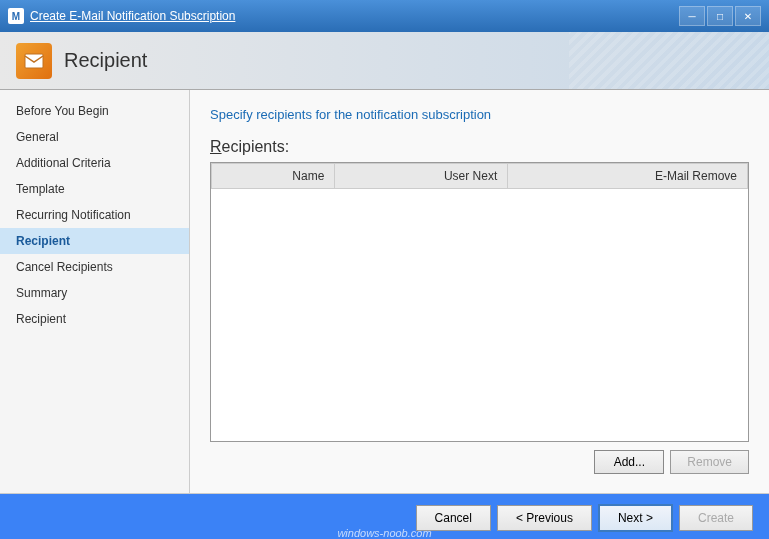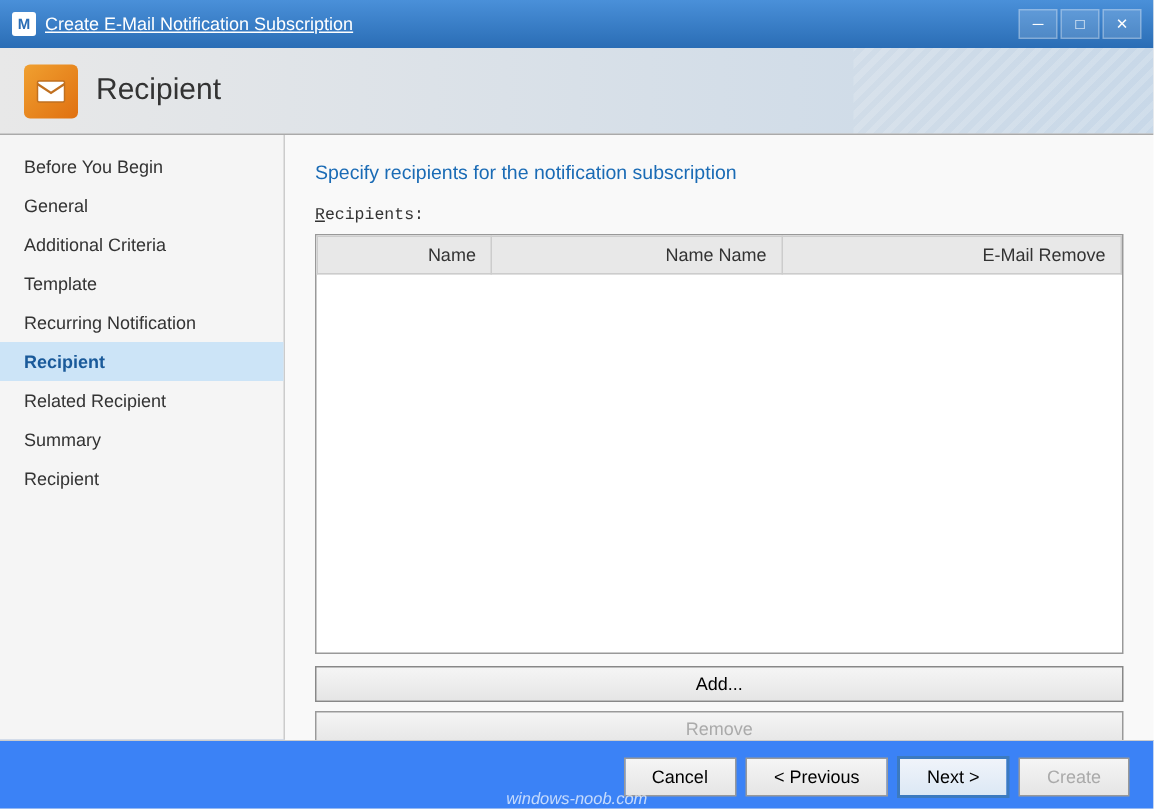--- a/index.html
+++ b/index.html
@@ -137,24 +137,23 @@
       padding: 16px 20px;
       overflow: auto;
     }
     .content-title {
       font-size: 13px;
       color: #1a6bb5;
       margin-bottom: 14px;
       line-height: 1.4;
     }
     .recipients-label {
-      font-size: 11px;
+      font-size: 16px;
       color: #333;
       margin-bottom: 6px;
-      font-family: Liberation Mono, monospace;
     }
     .recipients-label u { text-decoration: underline; }
 
     
     .recipients-table {
       width: 100%;
       border-collapse: collapse;
       background: white;
       border: 1px solid #bbb;
     }
@@ -169,24 +168,23 @@
     }
     .table-wrapper {
       border: 1px solid #999;
       background: white;
       min-height: 280px;
     }
 
     
     .table-actions {
       display: flex;
-      justify-content: flex-start;
+      justify-content: flex-end;
       gap: 6px;
       margin-top: 8px;
-      flex-direction: column;
     }
     .btn {
       padding: 4px 16px;
       font-size: 12px;
       font-family: 'Segoe UI', sans-serif;
       border: 1px solid #999;
       background: linear-gradient(to bottom, #f5f5f5, #e5e5e5);
       cursor: pointer;
       min-width: 70px;
     }
@@ -282,21 +280,21 @@
     <div class="sidebar-item">
       <span>Template</span>
     </div>
     <div class="sidebar-item">
       <span>Recurring Notification</span>
     </div>
     <div class="sidebar-item active">
       <span>Recipient</span>
     </div>
     <div class="sidebar-item">
-      <span>Related Recipient</span>
+      <span>Cancel Recipients</span>
     </div>
     <div class="sidebar-item">
       <span>Summary</span>
     </div>
     <div class="sidebar-item">
       <span>Recipient</span>
     </div>
   </div>
 
   <div class="content">
@@ -306,21 +304,21 @@
 
     <div class="recipients-label">
       <u>R</u><span>ecipients:</span>
     </div>
 
     <div class="table-wrapper">
       <table class="recipients-table">
         <thead>
           <tr>
             <th>Name</th>
-            <th>Name Name</th>
+            <th>User Next</th>
             <th>E-Mail Remove</th>
           </tr>
         </thead>
         <tbody id="recipients-tbody">
         </tbody>
       </table>
     </div>
 
     <div class="table-actions">
       <button class="btn primary">Add...</button>

